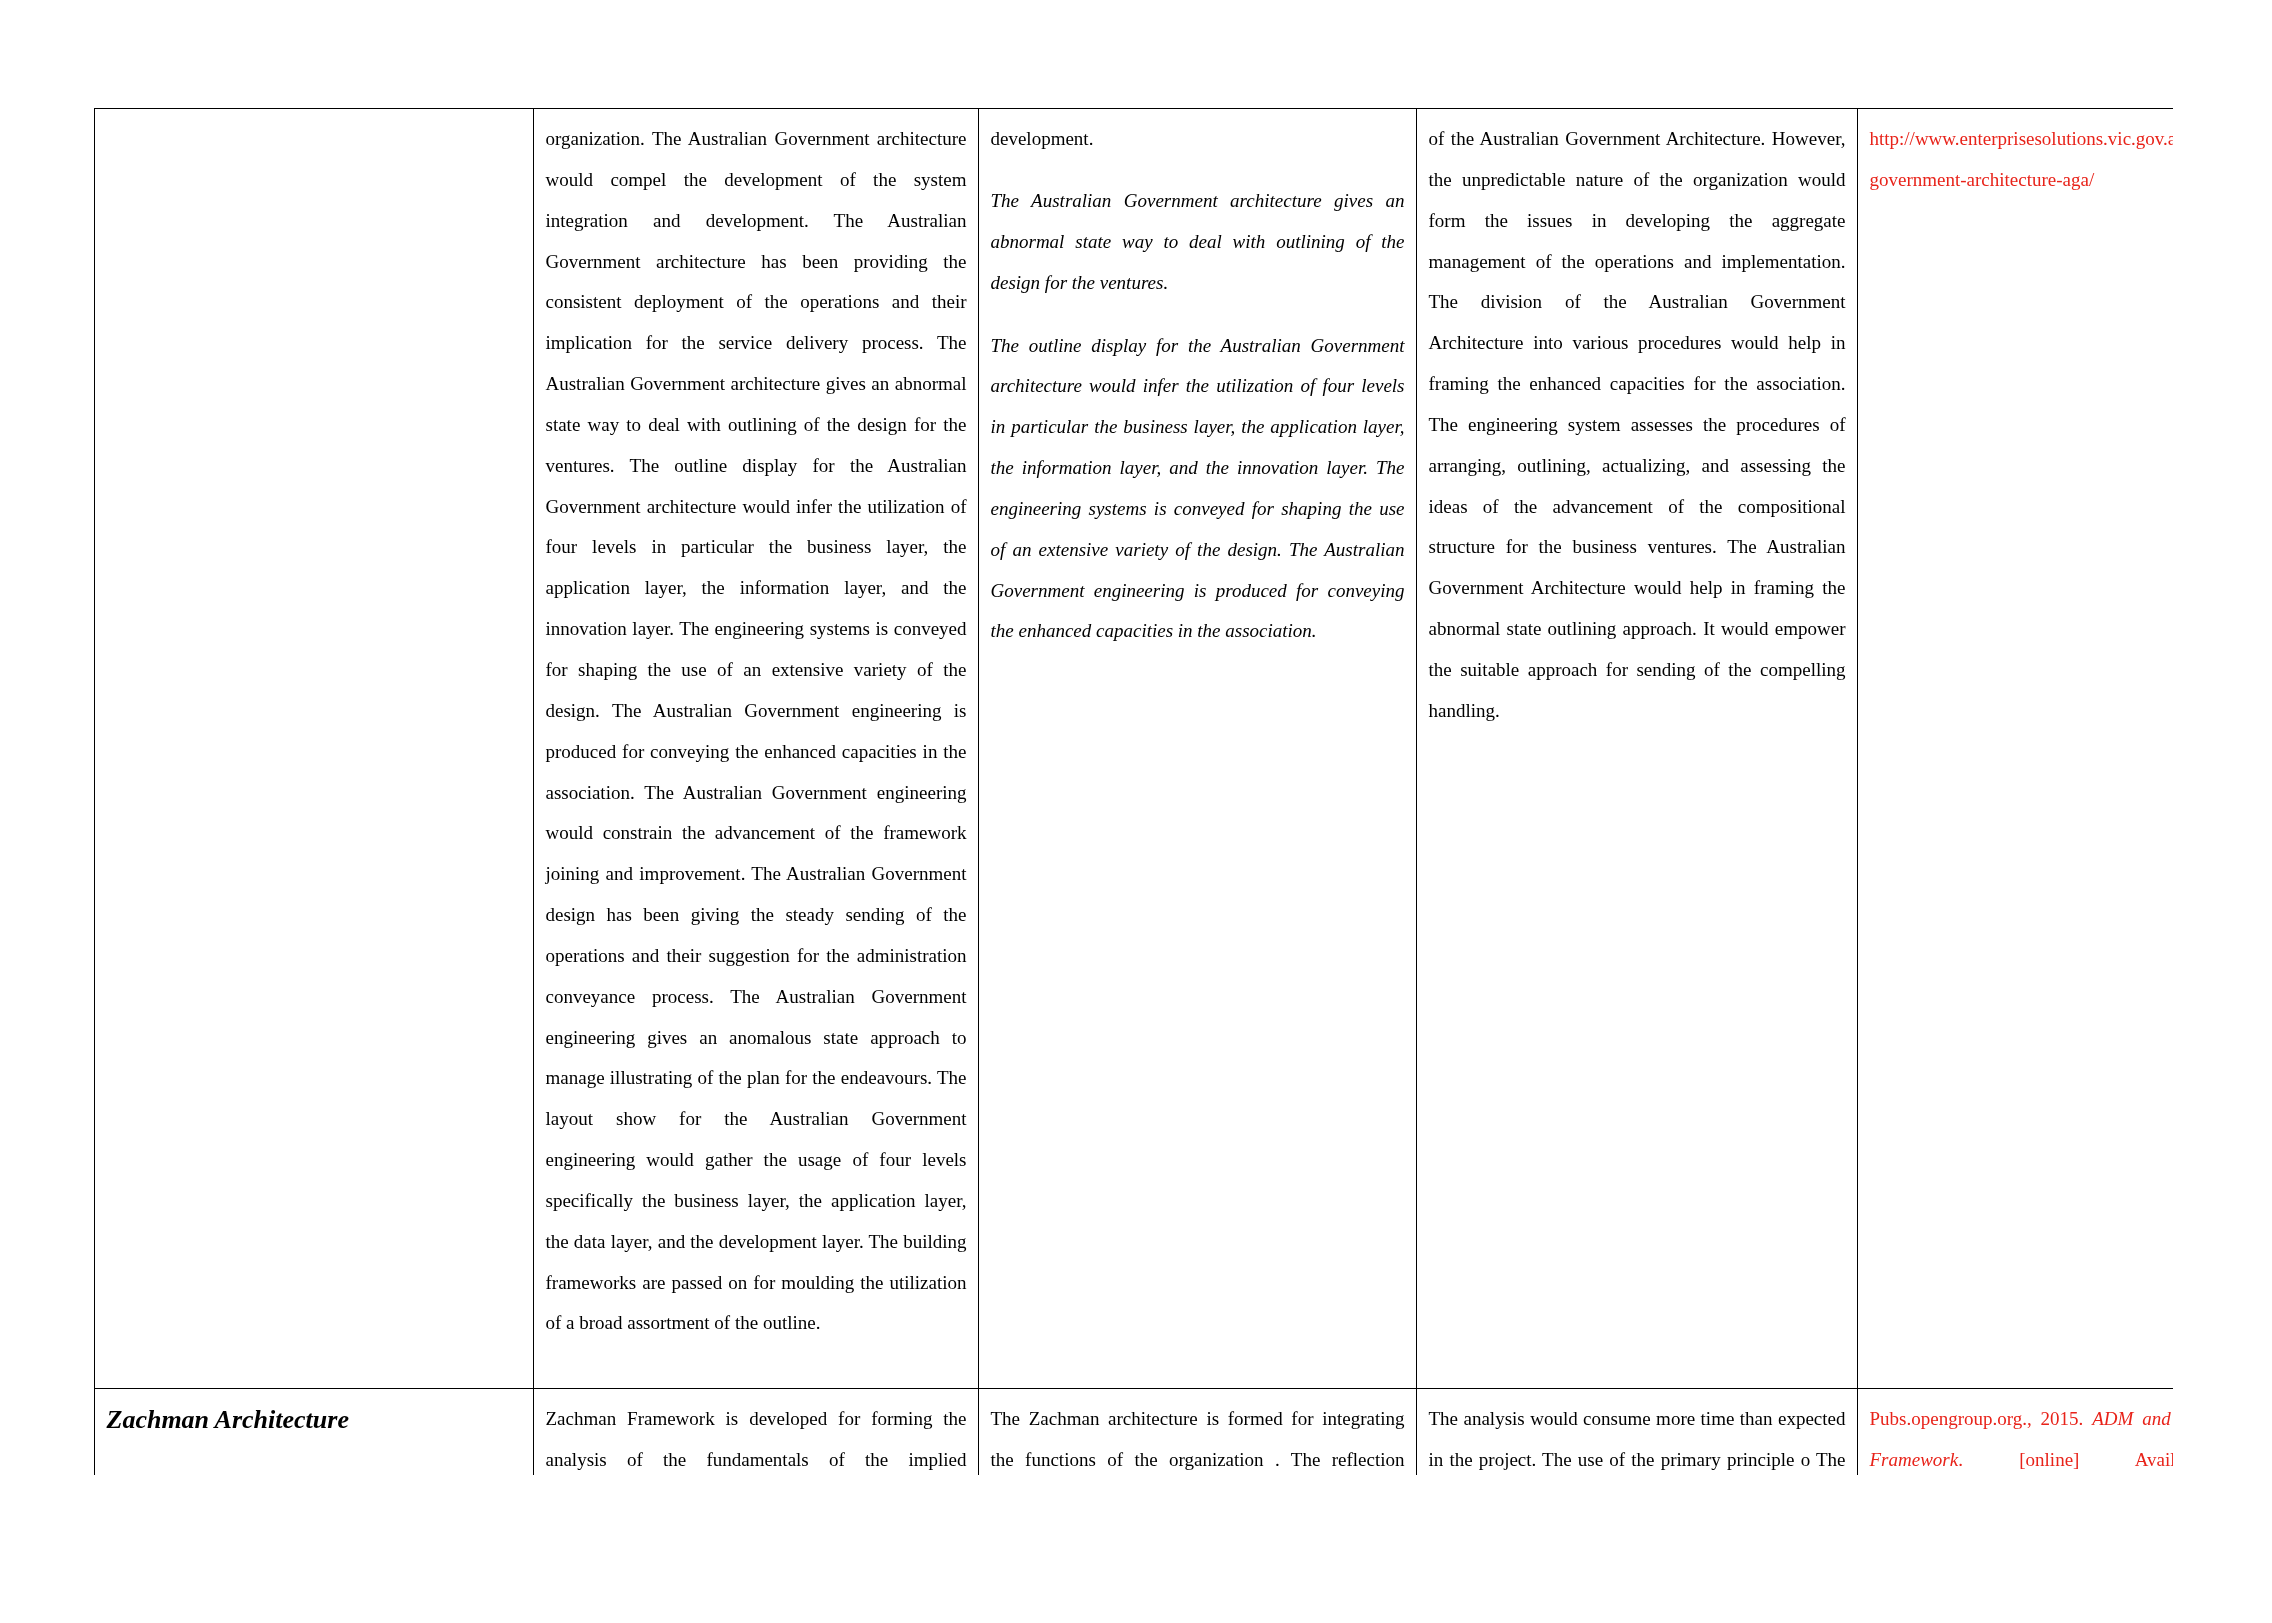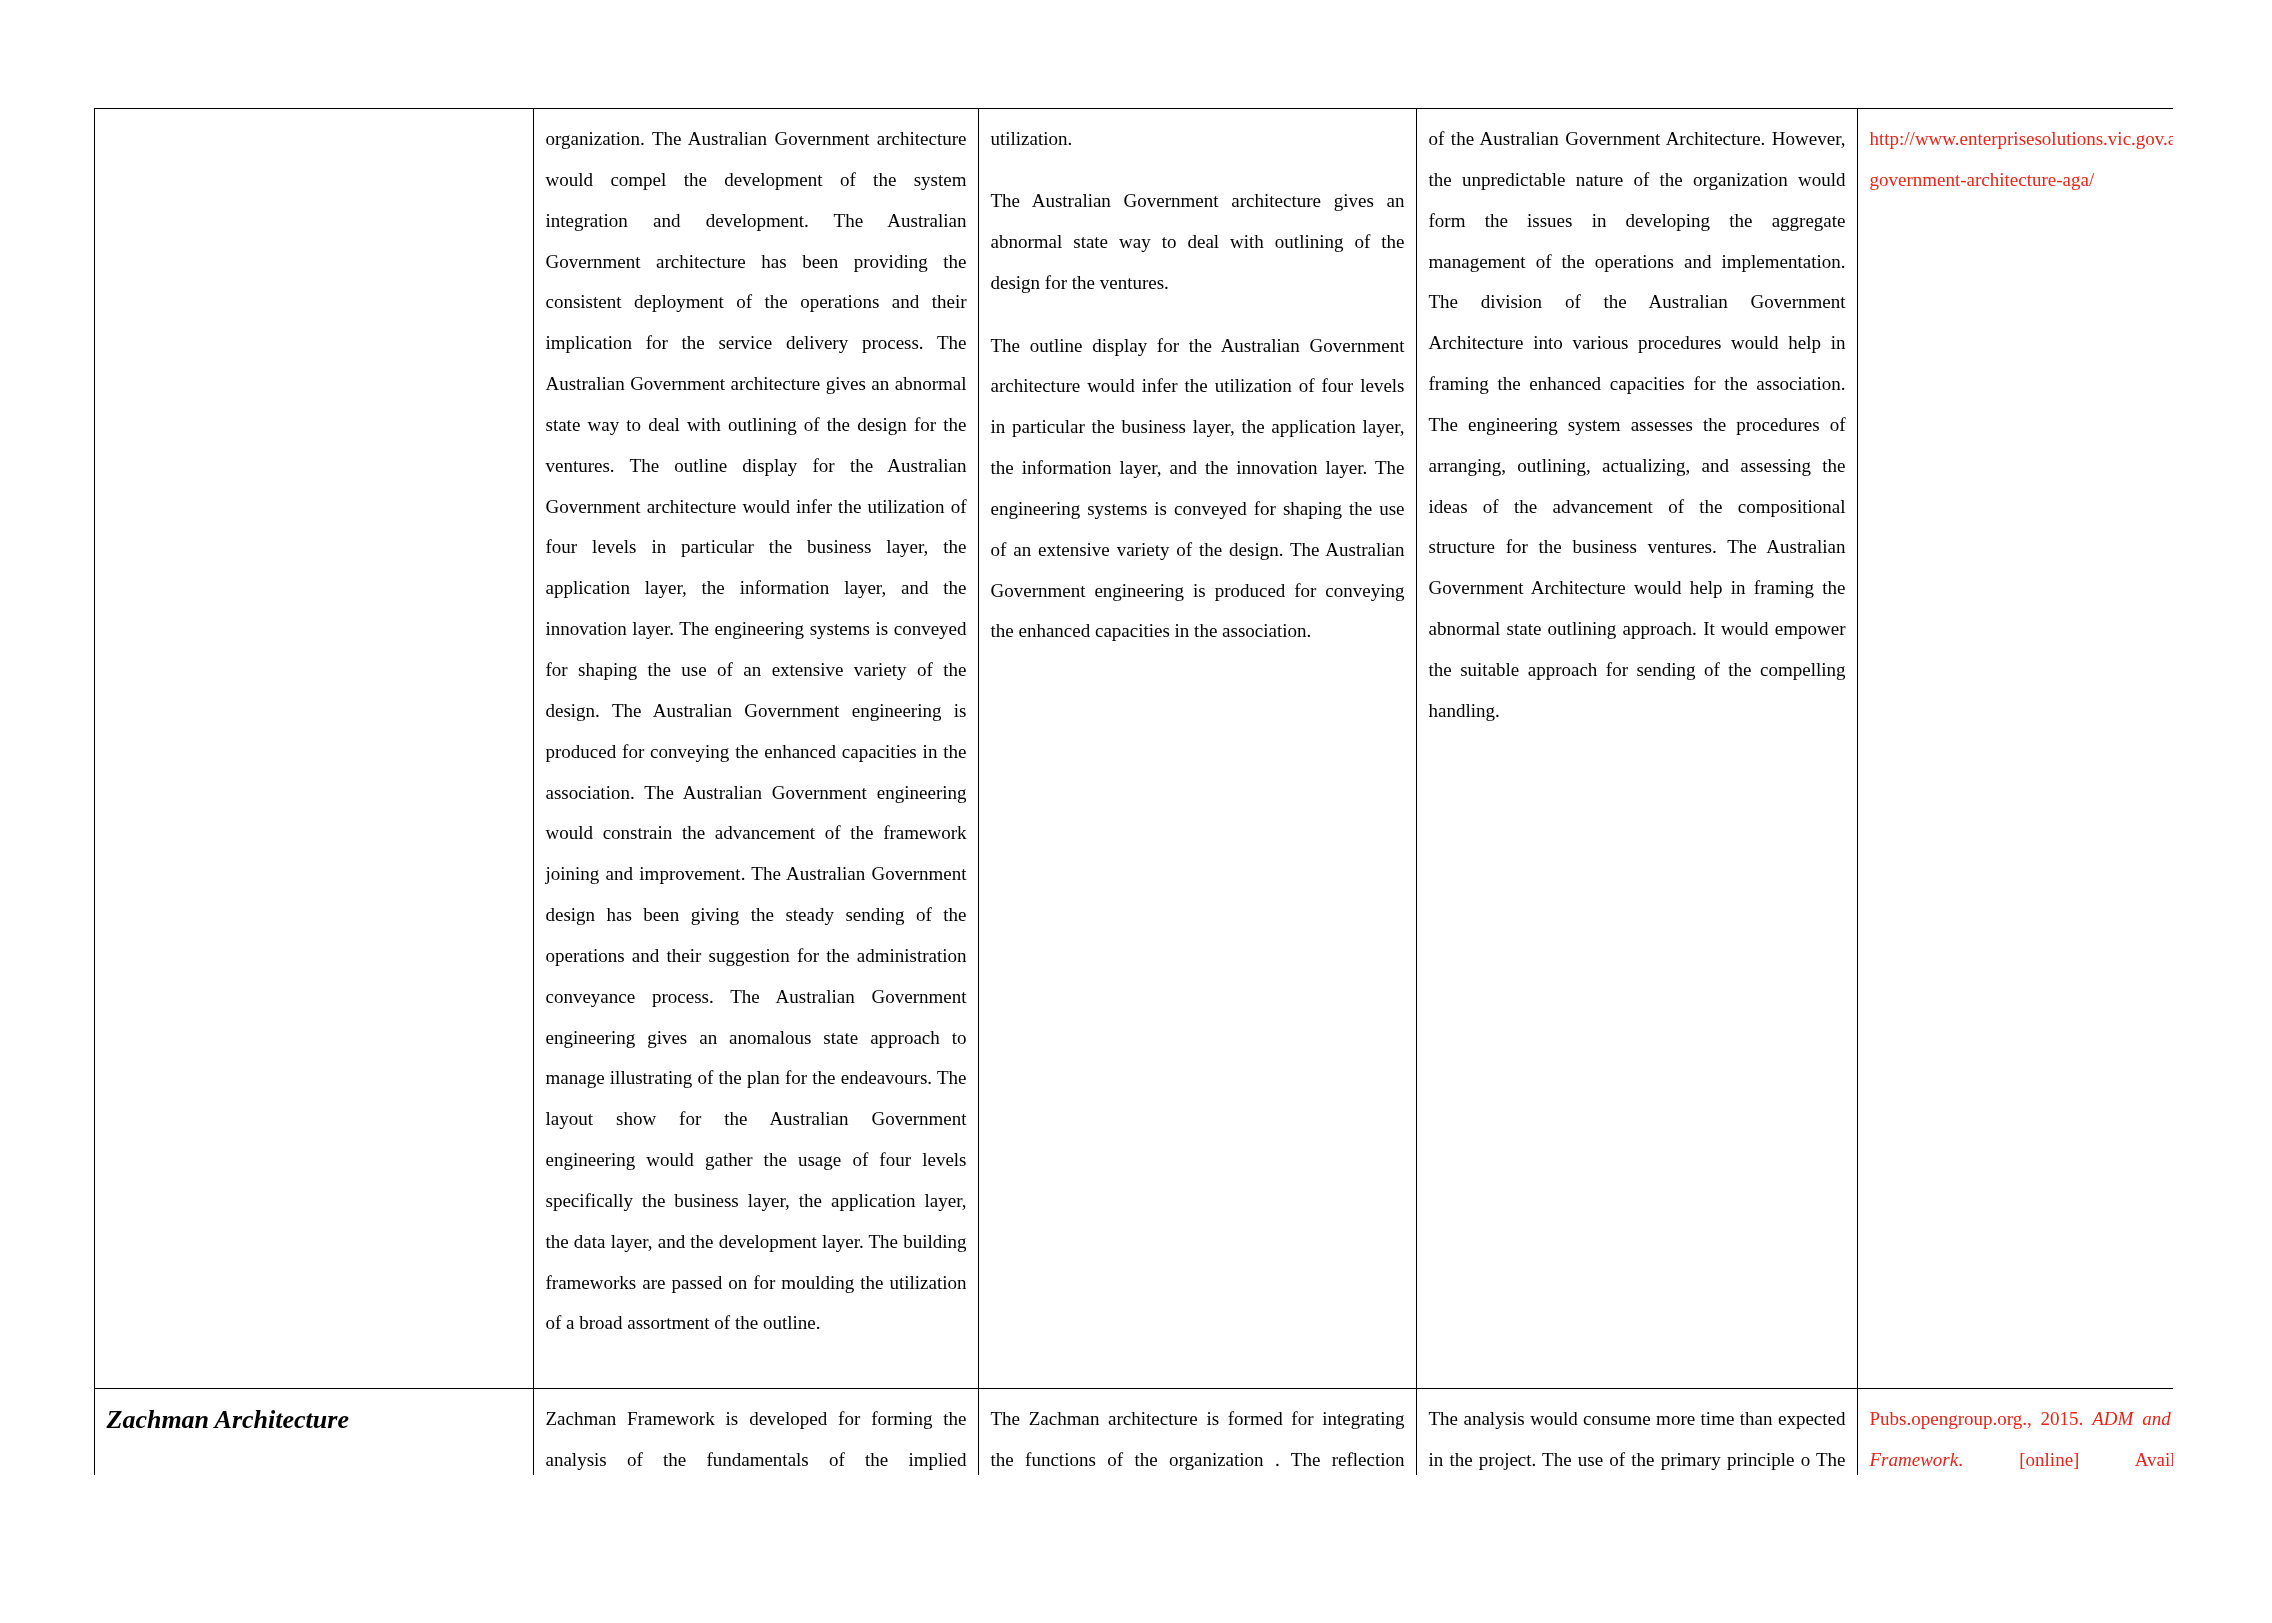--- a/index.html
+++ b/index.html
@@ -57,20 +57,21 @@
     line-height: 2.15;
     text-align: justify;
     text-justify: inter-word;
     color: #000000;
     margin: 0;
     hyphens: none;
   }
 
   .cell-text + .cell-text {
     margin-top: 21.6px;
+    font-style: italic;
   }
 
   .label-cell {
     font-weight: bold;
     font-style: italic;
     font-size: 26px;
     line-height: 1.6;
     text-align: left;
     color: #000000;
   }
@@ -106,21 +107,21 @@
         <tr class="row-top">
           <td class="col-1">
             <div class="label-cell"></div>
           </td>
 
           <td class="col-2">
             <p class="cell-text">organization. The Australian Government architecture would compel the development of the system integration and development. The Australian Government architecture has been providing the consistent deployment of the operations and their implication for the service delivery process. The Australian Government architecture gives an abnormal state way to deal with outlining of the design for the ventures. The outline display for the Australian Government architecture would infer the utilization of four levels in particular the business layer, the application layer, the information layer, and the innovation layer. The engineering systems is conveyed for shaping the use of an extensive variety of the design. The Australian Government engineering is produced for conveying the enhanced capacities in the association. The Australian Government engineering would constrain the advancement of the framework joining and improvement. The Australian Government design has been giving the steady sending of the operations and their suggestion for the administration conveyance process. The Australian Government engineering gives an anomalous state approach to manage illustrating of the plan for the endeavours. The layout show for the Australian Government engineering would gather the usage of four levels specifically the business layer, the application layer, the data layer, and the development layer. The building frameworks are passed on for moulding the utilization of a broad assortment of the outline.</p>
           </td>
 
           <td class="col-3">
-            <p class="cell-text">utilization.</p>
+            <p class="cell-text">development.</p>
             <p class="cell-text">The Australian Government architecture gives an abnormal state way to deal with outlining of the design for the ventures.</p>
             <p class="cell-text">The outline display for the Australian Government architecture would infer the utilization of four levels in particular the business layer, the application layer, the information layer, and the innovation layer. The engineering systems is conveyed for shaping the use of an extensive variety of the design. The Australian Government engineering is produced for conveying the enhanced capacities in the association.</p>
           </td>
 
           <td class="col-4">
             <p class="cell-text">of the Australian Government Architecture. However, the unpredictable nature of the organization would form the issues in developing the aggregate management of the operations and implementation. The division of the Australian Government Architecture into various procedures would help in framing the enhanced capacities for the association. The engineering system assesses the procedures of arranging, outlining, actualizing, and assessing the ideas of the advancement of the compositional structure for the business ventures.  The Australian Government Architecture would help in framing the abnormal state outlining approach. It would empower the suitable approach for sending of the compelling handling.</p>
           </td>
 
           <td class="col-5">
             <p class="ref-text"><span>http://www.enterprisesolutions.vic.gov.au/australian-government-architecture-aga/</span><span class="ital"></span><span></span></p>

